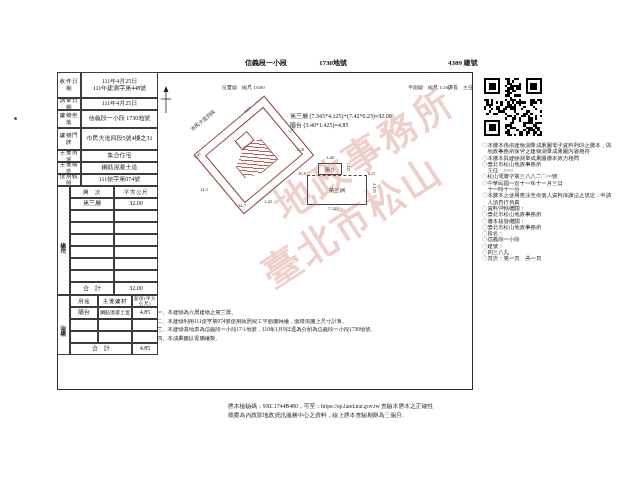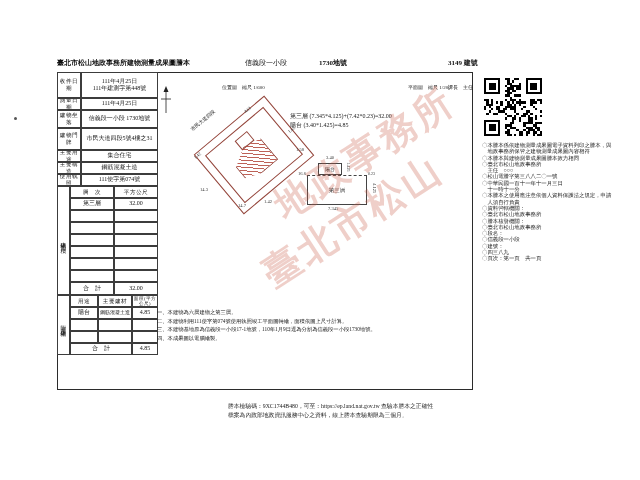--- a/index.html
+++ b/index.html
@@ -19,24 +19,23 @@
   .wm{position:absolute;color:rgba(203,96,76,0.30);font-weight:700;white-space:nowrap;
       pointer-events:none;letter-spacing:3px;}
   .frame{border:1px solid #2b2b2b;}
   .redline{border-color:#94453b !important;}
 </style>
 </head>
 <body>
 
 <div id="page">
 
-  <div class="hdr" style="left:57px;top:58px;">臺北市松山地政事務所建物測量成果圖謄本</div>
-  <div class="hdr" style="left:245px;top:58px;font-weight:400;">信義段一小段</div>
+  <div class="hdr" style="left:245px;top:58px;font-weight:700;">信義段一小段</div>
   <div class="hdr" style="left:319px;top:58px;">1730地號</div>
-  <div class="hdr" style="left:448px;top:58px;">3149 建號</div>
+  <div class="hdr" style="left:448px;top:58px;">4389 建號</div>
 
   <div class="abs" style="left:14px;top:117px;width:3px;height:3px;background:#555;border-radius:50%;"></div>
 
   <div class="abs frame" style="left:57px;top:72px;width:416px;height:318px;"></div>
 
   <div class="cell lbl" style="left:57px;top:72px;width:24px;height:26px;">收件日期</div>
   <div class="cell" style="left:81px;top:72px;width:77px;height:26px;flex-direction:column;">
     <span>111年4月25日</span>
     <span>111年建測字第448號</span>
   </div>

